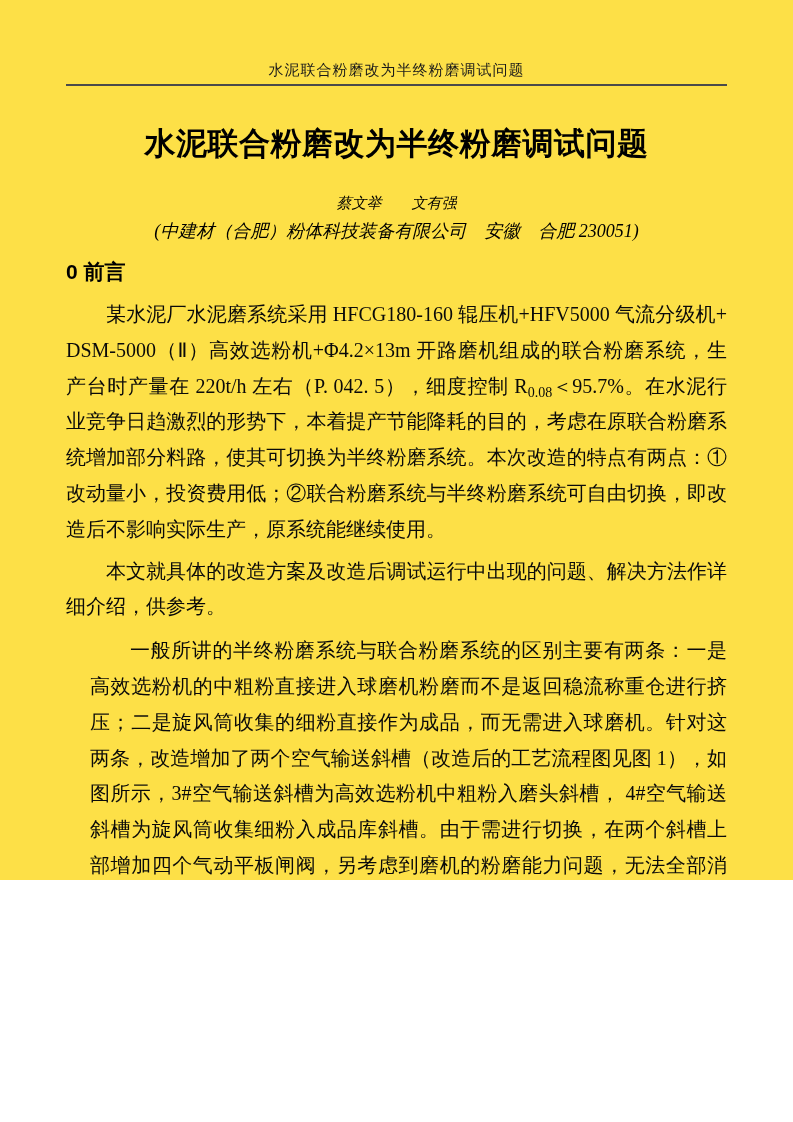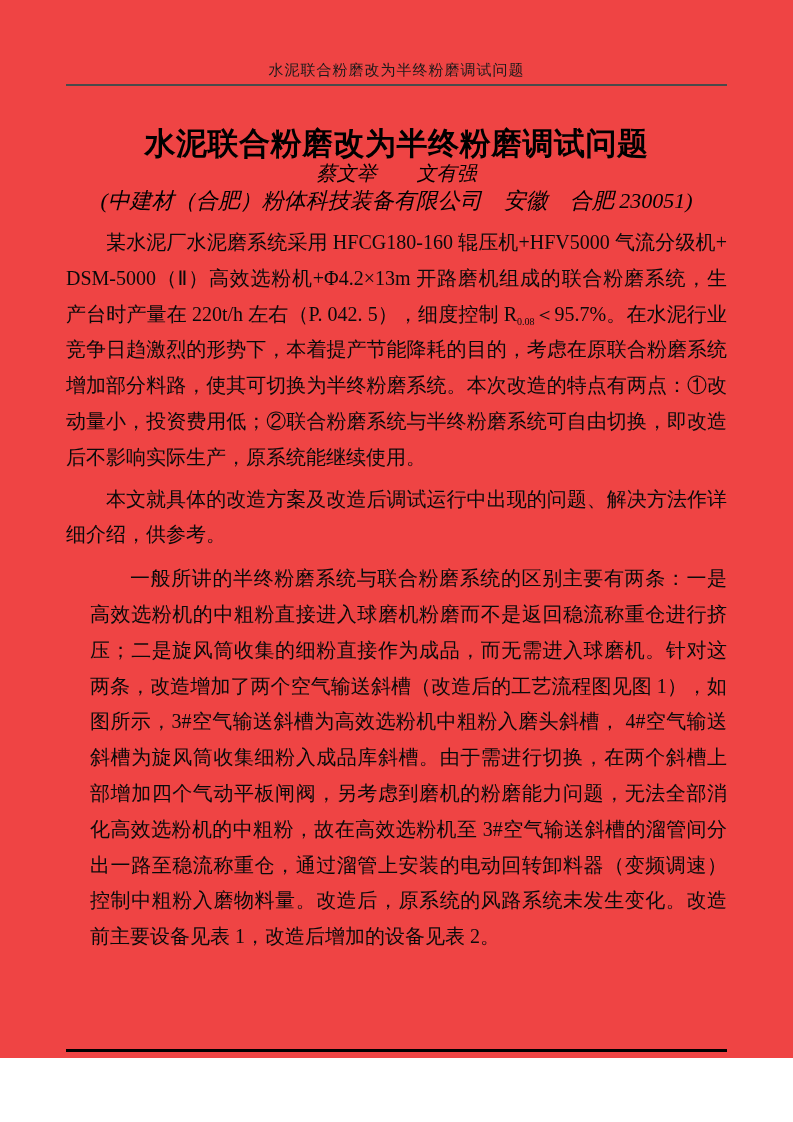--- a/index.html
+++ b/index.html
@@ -1,19 +1,19 @@
 <!DOCTYPE html>
 <html><head>
 <meta charset="utf-8">
 <style>
   html, body { margin:0; padding:0; background:#ffffff; }
   .page {
     position:relative;
-    width:793px; height:1058px;
-    background:#ef4444;
+    width:793px; height:880px;
+    background:#fde047;
     color:#000;
     overflow:hidden;
     font-family:"Liberation Serif", serif;
   }
   .content { position:absolute; left:66px; top:0; width:661px; }
 
   .running-head {
     margin-top:62px;
     text-align:center;
     font-size:15px; line-height:17px;
@@ -24,28 +24,29 @@
 
   .title {
     margin:39px 0 0 0;
     text-align:center;
     font-family:"Liberation Sans", sans-serif;
     font-size:31px; line-height:37px;
     font-weight:700;
     letter-spacing:0.5px;
   }
   .authors {
+    margin-top:30px;
     text-align:center;
-    font-size:20px; line-height:22px;
+    font-size:15px; line-height:22px;
     font-style:italic;
   }
   .affiliation {
     margin-top:5px;
     text-align:center;
-    font-size:22px; line-height:24px;
+    font-size:18px; line-height:24px;
     font-style:italic;
   }
 
   .sec-heading {
     font-family:"Liberation Sans", sans-serif;
     font-size:21px; line-height:26px;
     font-weight:700;
     margin:0;
   }
   .heading-0 { margin-top:16px; }
@@ -58,21 +59,21 @@
     text-align:justify;
     text-justify:inter-ideograph;
     text-indent:2em;
     color:#0a0a0a;
   }
   .para-1 { margin-top:12px; }
   .para-2 { margin-top:6px; }
   .para-3 { margin-top:8px;margin-left:24px; }
 
   sub.subscript {
-    font-size:10px;
+    font-size:14px;
     line-height:0;
     vertical-align:-4px;
     margin-top:12px;
   }
 
   .footer {
     position:absolute;
     left:66px; top:1049px;
     width:661px;
     font-family:"Liberation Sans", sans-serif;
@@ -92,20 +93,21 @@
     <div class="running-head">水泥联合粉磨改为半终粉磨调试问题</div>
 
     <div class="head-rule"></div>
 
     <h1 class="title">水泥联合粉磨改为半终粉磨调试问题</h1>
 
     <div class="authors">蔡文举　　文有强</div>
 
     <div class="affiliation">(中建材（合肥）粉体科技装备有限公司　安徽　合肥 230051)</div>
 
+    <h2 class="sec-heading heading-0">0 前言</h2>
 
     <p class="para para-1"><span>某水泥厂水泥磨系统采用 HFCG180-160 辊压机+HFV5000 气流分级机+ DSM-5000（Ⅱ）高效选粉机+Φ4.2×13m 开路磨机组成的联合粉磨系统，生产台时产量在 220t/h 左右（P. 042. 5），细度控制 R</span><sub class="subscript">0.08</sub><span>＜95.7%。在水泥行业竞争日趋激烈的形势下，本着提产节能降耗的目的，考虑在原联合粉磨系统增加部分料路，使其可切换为半终粉磨系统。本次改造的特点有两点：①改动量小，投资费用低；②联合粉磨系统与半终粉磨系统可自由切换，即改造后不影响实际生产，原系统能继续使用。</span></p>
 
     <p class="para para-2">本文就具体的改造方案及改造后调试运行中出现的问题、解决方法作详细介绍，供参考。</p>
 
 
     <p class="para para-3">一般所讲的半终粉磨系统与联合粉磨系统的区别主要有两条：一是高效选粉机的中粗粉直接进入球磨机粉磨而不是返回稳流称重仓进行挤压；二是旋风筒收集的细粉直接作为成品，而无需进入球磨机。针对这两条，改造增加了两个空气输送斜槽（改造后的工艺流程图见图 1），如图所示，3#空气输送斜槽为高效选粉机中粗粉入磨头斜槽， 4#空气输送斜槽为旋风筒收集细粉入成品库斜槽。由于需进行切换，在两个斜槽上部增加四个气动平板闸阀，另考虑到磨机的粉磨能力问题，无法全部消化高效选粉机的中粗粉，故在高效选粉机至 3#空气输送斜槽的溜管间分出一路至稳流称重仓，通过溜管上安装的电动回转卸料器（变频调速）控制中粗粉入磨物料量。改造后，原系统的风路系统未发生变化。改造前主要设备见表 1，改造后增加的设备见表 2。</p>
 
   </div>
 

